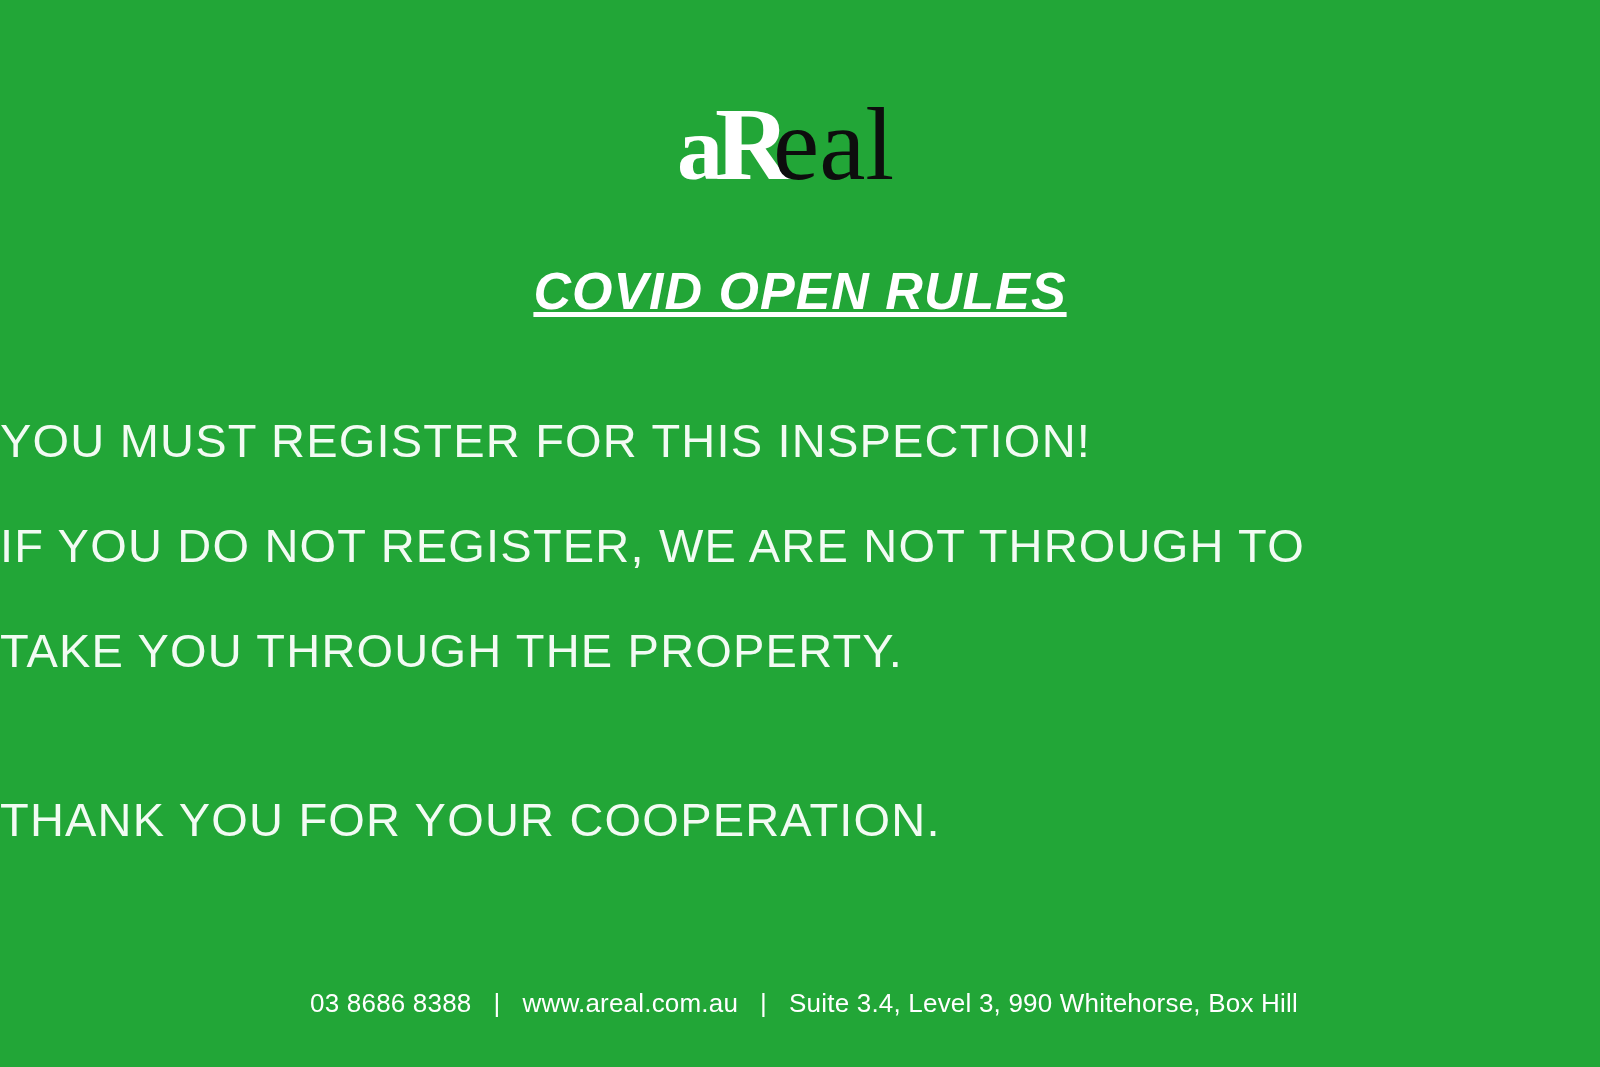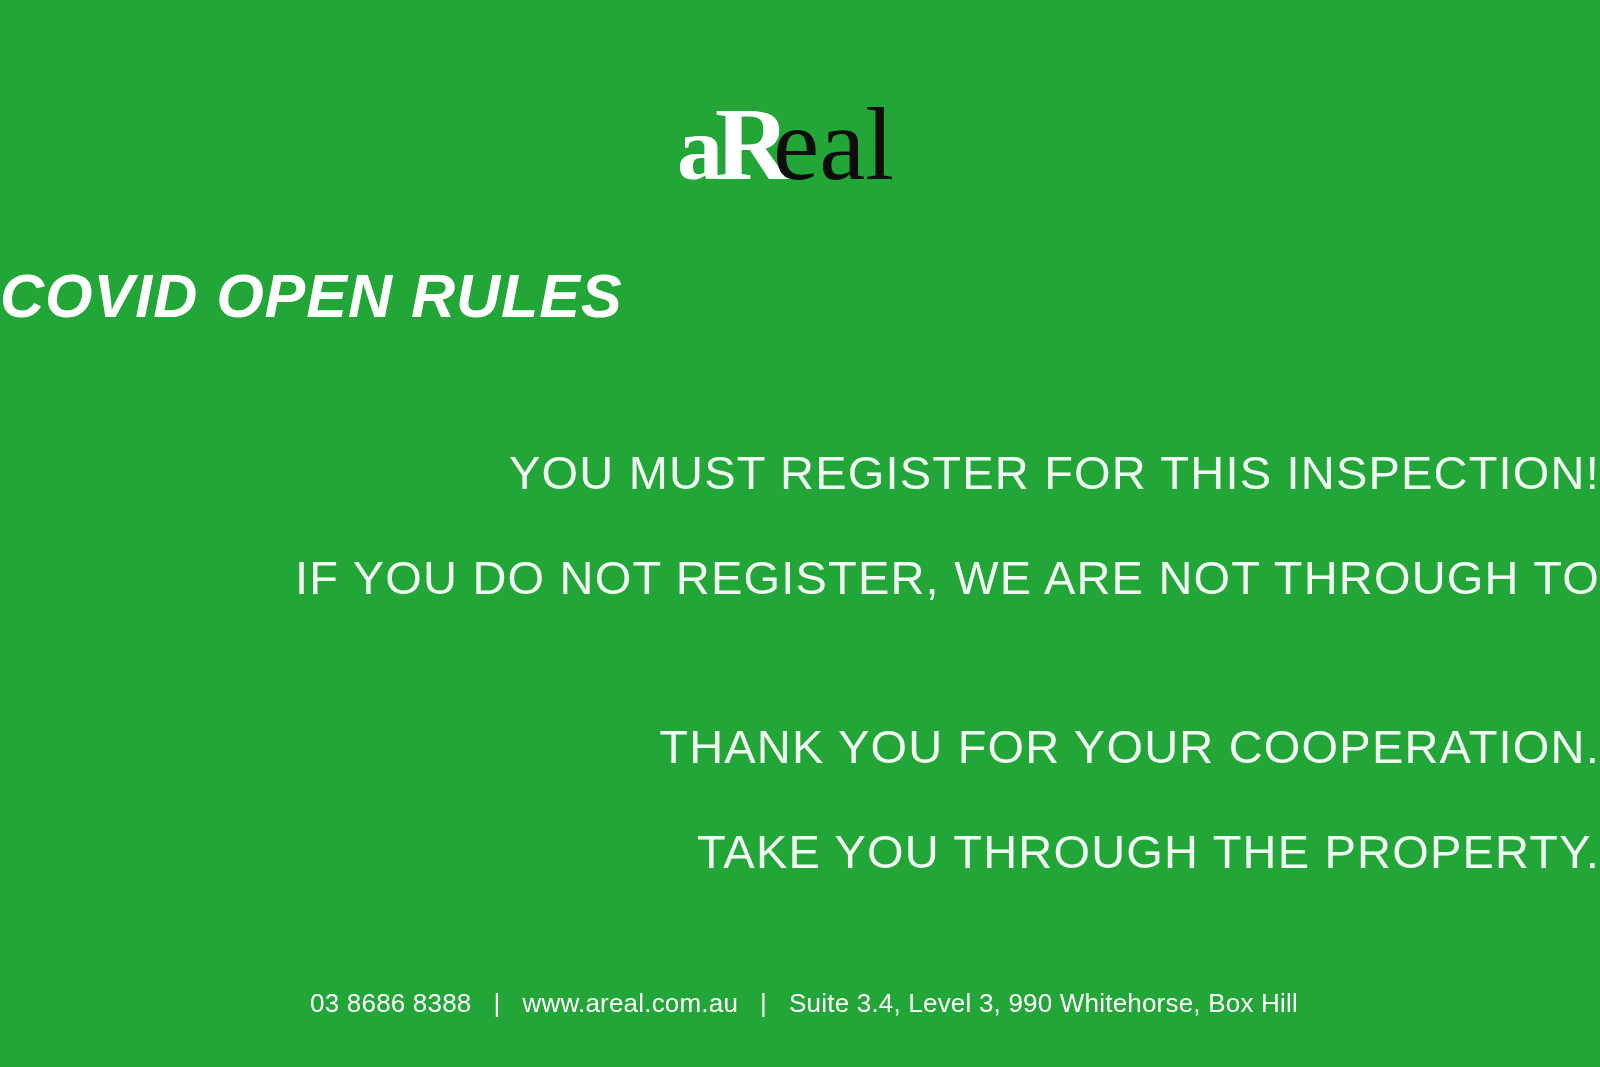--- a/index.html
+++ b/index.html
@@ -44,38 +44,39 @@
     width: 250px;
     height: 135px;
   }
 
   
   .title {
     position: absolute;
     top: 264px;
     left: 0;
     width: 100%;
-    text-align: left;
+    text-align: center;
     color: #ffffff;
     font-family: "Liberation Sans", sans-serif;
     font-weight: 700;
     font-style: italic;
-    font-size: 61px;
+    font-size: 52px;
     letter-spacing: 1px;
     line-height: 1.05;
     white-space: nowrap;
+    text-decoration: underline;
   }
 
   
   .body-copy {
     position: absolute;
-    top: 420px;
+    top: 388px;
     left: 0;
     width: 100%;
-    text-align: right;
+    text-align: left;
     color: #ffffff;
   }
   .body-line {
     font-family: "Liberation Sans", sans-serif;
     font-weight: 300;
     font-size: 47px;
     letter-spacing: 1.2px;
     line-height: 105px;
     white-space: nowrap;
     color: #f2fbf3;
@@ -123,21 +124,21 @@
         <text x="98" y="108" font-family="Liberation Serif, serif" font-size="104" font-weight="400" fill="#0d0d0d">eal</text>
       </svg>
     </div>
   </div>
 
   <div class="title">COVID OPEN RULES</div>
 
   <div class="body-copy">
     <div class="body-line">YOU MUST REGISTER FOR THIS INSPECTION!</div>
     <div class="body-line">IF YOU DO NOT REGISTER, WE ARE NOT THROUGH TO</div>
+    <div class="body-line">TAKE YOU THROUGH THE PROPERTY.</div>
     <div class="body-line spacer-before">THANK YOU FOR YOUR COOPERATION.</div>
-    <div class="body-line">TAKE YOU THROUGH THE PROPERTY.</div>
   </div>
 
   <div class="footer">
     <span>03 8686 8388</span><span class="sep">|</span><span>www.areal.com.au</span><span class="sep">|</span><span>Suite 3.4, Level 3, 990 Whitehorse, Box Hill</span>
   </div>
 
 </div>
 
 </body></html>

